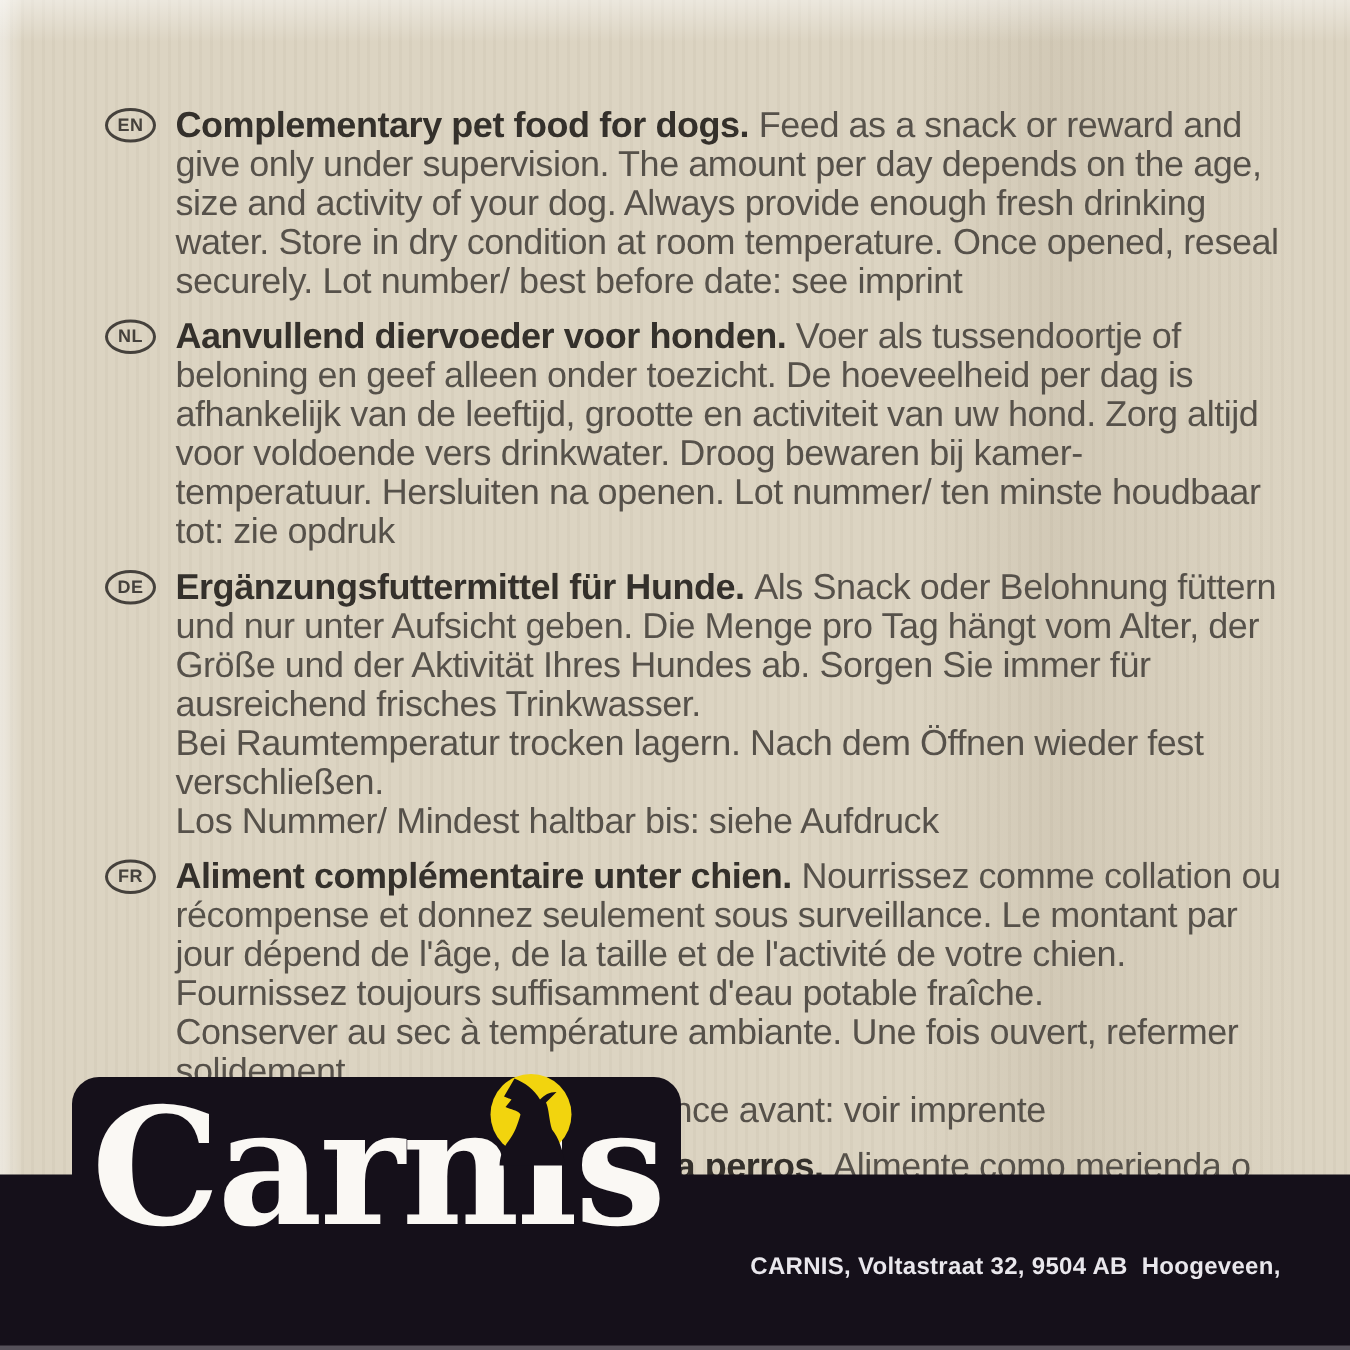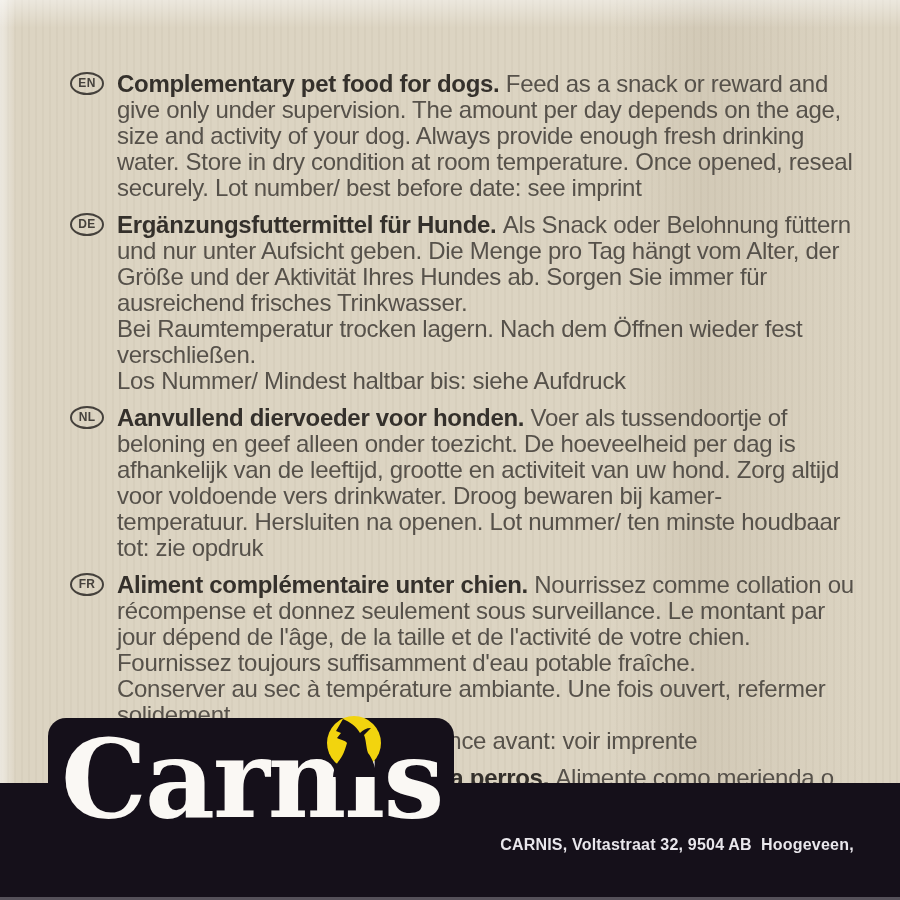--- a/index.html
+++ b/index.html
@@ -84,30 +84,30 @@
 <div class="page">
 
   <main class="sections">
 
     <section class="lang-section">
       <span class="badge">EN</span>
       <p class="sec-text"><b class="sec-heading">Complementary pet food for dogs.</b><span class="sec-body">Feed as a snack or reward and give only under supervision. The amount per day depends on the age, size and activity of your dog. Always provide enough fresh drinking water. Store in dry condition at room temperature. Once opened, reseal securely. Lot number/ best before date: see imprint</span></p>
     </section>
 
     <section class="lang-section">
+      <span class="badge">NL</span>
+      <p class="sec-text"><b class="sec-heading">Aanvullend diervoeder voor honden.</b><span class="sec-body">Voer als tussendoortje of beloning en geef alleen onder toezicht. De hoeveelheid per dag is afhankelijk van de leeftijd, grootte en activiteit van uw hond. Zorg altijd voor voldoende vers drinkwater. Droog bewaren bij kamer-
+temperatuur. Hersluiten na openen. Lot nummer/ ten minste houdbaar tot: zie opdruk</span></p>
+    </section>
+
+    <section class="lang-section">
       <span class="badge">DE</span>
       <p class="sec-text"><b class="sec-heading">Ergänzungsfuttermittel für Hunde.</b><span class="sec-body">Als Snack oder Belohnung füttern und nur unter Aufsicht geben. Die Menge pro Tag hängt vom Alter, der Größe und der Aktivität Ihres Hundes ab. Sorgen Sie immer für ausreichend frisches Trinkwasser.
 Bei Raumtemperatur trocken lagern. Nach dem Öffnen wieder fest verschließen.
 Los Nummer/ Mindest haltbar bis: siehe Aufdruck</span></p>
-    </section>
-
-    <section class="lang-section">
-      <span class="badge">NL</span>
-      <p class="sec-text"><b class="sec-heading">Aanvullend diervoeder voor honden.</b><span class="sec-body">Voer als tussendoortje of beloning en geef alleen onder toezicht. De hoeveelheid per dag is afhankelijk van de leeftijd, grootte en activiteit van uw hond. Zorg altijd voor voldoende vers drinkwater. Droog bewaren bij kamer-
-temperatuur. Hersluiten na openen. Lot nummer/ ten minste houdbaar tot: zie opdruk</span></p>
     </section>
 
     <section class="lang-section">
       <span class="badge">FR</span>
       <p class="sec-text"><b class="sec-heading">Aliment complémentaire unter chien.</b><span class="sec-body">Nourrissez comme collation ou récompense et donnez seulement sous surveillance. Le montant par jour dépend de l'âge, de la taille et de l'activité de votre chien. Fournissez toujours suffisamment d'eau potable fraîche.
 Conserver au sec à température ambiante. Une fois ouvert, refermer solidement.
 Code du lot/ à utiliser de préférence avant: voir imprente</span></p>
     </section>
 
     <section class="lang-section">

